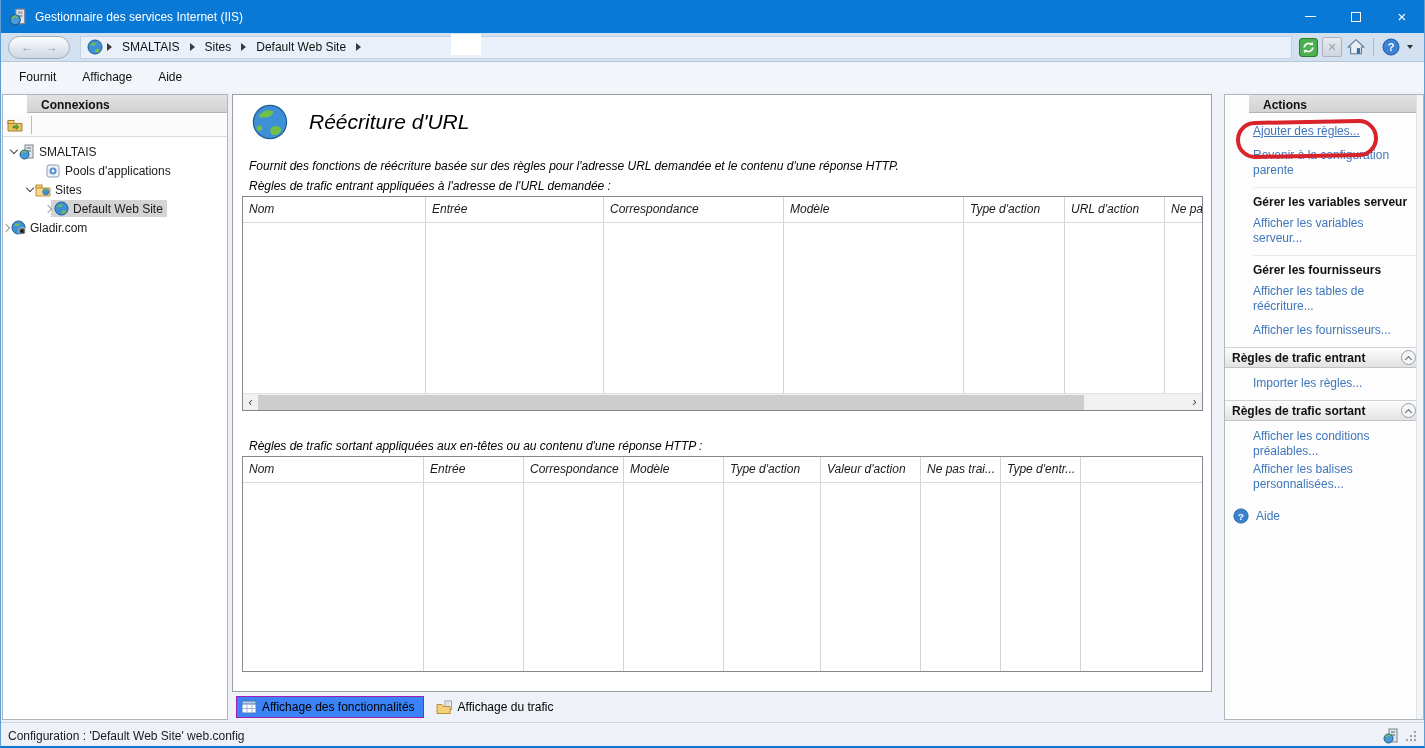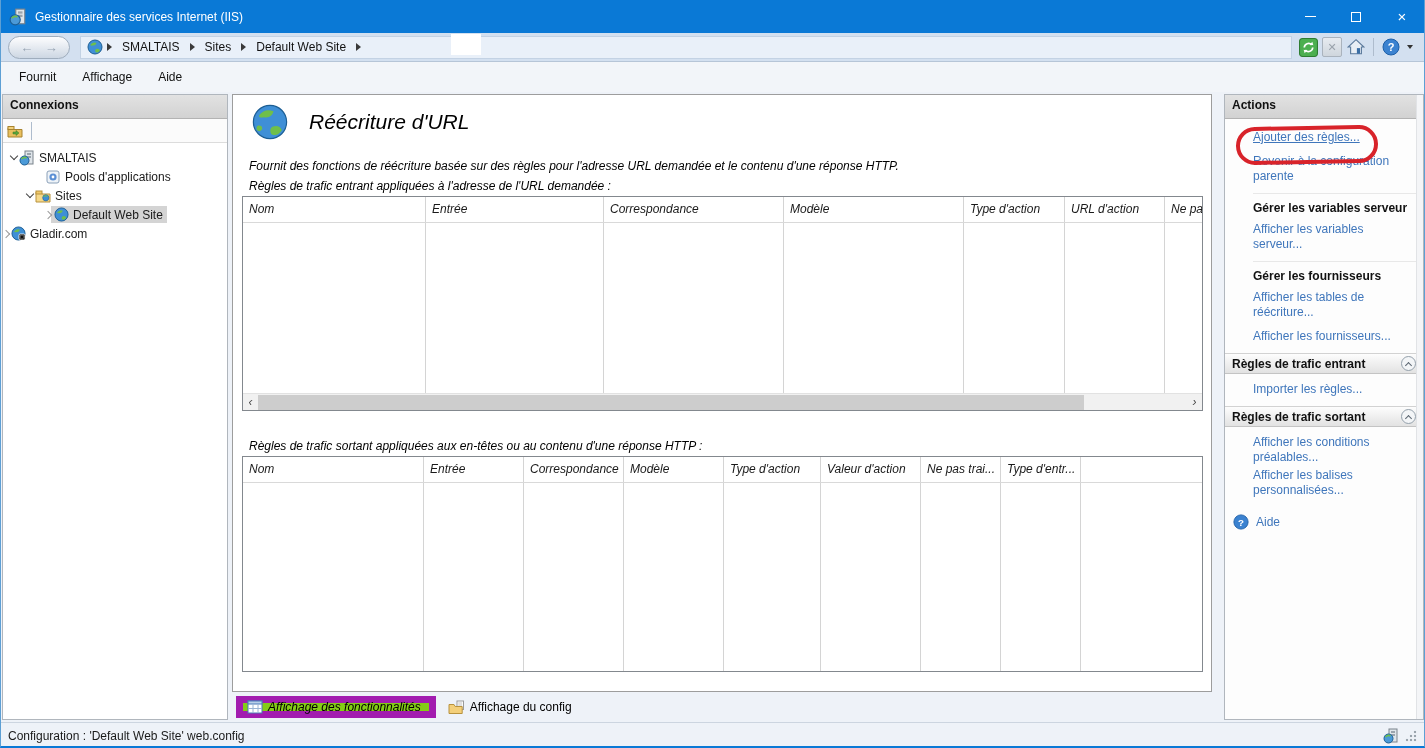--- a/index.html
+++ b/index.html
@@ -32,21 +32,21 @@
   .tbtn { width:20px; height:20px; display:flex; align-items:center; justify-content:center; }
   .xbtn { background:linear-gradient(#e7ebf0,#cfd6dd); border:1px solid #aab3bd; border-radius:2px; color:#9aa2ab; font-size:11px; }
   .vsep { width:1px; height:18px; background:#aebccd; margin:0 3px; }
   .caret-down { width:0; height:0; border-top:4px solid #333; border-left:3px solid transparent; border-right:3px solid transparent; margin-left:2px; }
 
   
   .menubar { position:absolute; left:0; top:62px; right:0; height:30px; background:#f2f5f9; display:flex; align-items:center; padding-left:6px; }
   .menu-item { padding:4px 13px; color:#111; }
 
   
-  .panel-header { height:24px; background:linear-gradient(#e2e2e2,#d2d2d2); border-bottom:1px solid #b3b3b3; font-weight:bold; padding:3px 7px; color:#111; }
+  .panel-header { height:18px; background:linear-gradient(#e2e2e2,#d2d2d2); border-bottom:1px solid #b3b3b3; font-weight:bold; padding:3px 14px; color:#111;margin-left:24px; }
 
   .connections { position:absolute; left:2px; top:94px; width:226px; height:626px; background:#fff; border:1px solid #b0b6bd; }
   .conn-toolbar { height:24px; background:#fbfbfb; border-bottom:1px solid #dcdcdc; display:flex; align-items:center; padding-left:4px; gap:5px; }
   .tree { padding-top:5px; }
   .tree-row { height:19px; display:flex; align-items:center; white-space:nowrap; }
   .tree-row .ico { margin:0 4px 0 2px; display:flex; }
   .cv { width:6px; height:6px; display:inline-block; flex:none; }
   .cv.down { border-right:1.6px solid #444; border-bottom:1.6px solid #444; transform:rotate(45deg); margin-top:-3px; }
   .cv.right { border-right:1.4px solid #9a9a9a; border-bottom:1.4px solid #9a9a9a; transform:rotate(-45deg); }
   .sel-wrap { display:flex; align-items:center; background:#d4d4d4; padding:1px 4px 1px 1px; }
@@ -64,21 +64,21 @@
   .col.last { border-right:none; flex:1; }
   .header-line { position:absolute; left:0; right:0; top:25px; border-top:1px solid #d9d9d9; }
   .hscroll { position:absolute; left:0; right:0; bottom:0; height:17px; background:#f1f1f1; border-top:1px solid #e2e2e2; display:flex; align-items:center; }
   .sarrow { width:15px; text-align:center; color:#444; font-size:12px; line-height:15px; }
   .sarrow.rightend { margin-left:auto; }
   .sthumb { height:15px; width:826px; background:#cdcdcd; }
 
   
   .view-tabs { position:absolute; left:236px; top:696px; display:flex; align-items:center; gap:8px; }
   .vtab { display:flex; align-items:center; gap:5px; height:22px; padding:0 8px 0 4px; color:#000; }
-  .vtab.selected { background:#84cc16; border:7px solid #a21caf;font-style:italic; }
+  .vtab.selected { background:#3b82f6; border:1px solid #a21caf; }
 
   
   .actions { position:absolute; left:1224px; top:94px; width:200px; height:626px; background:#fdfdfd; border:1px solid #b0b6bd; }
   .actions-body { position:relative; padding-top:11px; }
   .act-link { color:#3f76bb; margin:0 8px 9px 28px; width:160px; line-height:15px; cursor:pointer; }
   .act-link.underline { text-decoration:underline; }
   .act-group { font-weight:bold; color:#111; margin:0 8px 7px 28px; padding-top:7px; border-top:1px solid #e8e8e8; width:164px; }
   .act-section { height:21px; background:linear-gradient(#fdfdfd,#e2e2e2); border-top:1px solid #d2d2d2; border-bottom:1px solid #c4c4c4; display:flex; align-items:center; justify-content:space-between; padding:0 7px; font-weight:bold; color:#111; margin-bottom:8px; }
   .chev-circle { width:15px; height:15px; border-radius:50%; border:1px solid #94a0ab; background:#f3f5f7; display:flex; align-items:center; justify-content:center; }
   .chev-up { width:5px; height:5px; border-left:1.6px solid #5a6671; border-top:1.6px solid #5a6671; transform:rotate(45deg); margin-top:3px; }
@@ -307,21 +307,21 @@
     </svg>
     <span>Affichage des fonctionnalités</span>
   </div>
   <div class="vtab">
     <svg width="17" height="15" viewBox="0 0 17 15">
       <rect x="9" y="1" width="6.5" height="8.5" fill="#fff" stroke="#9a9a9a"></rect>
       <line x1="10.2" y1="3" x2="14.2" y2="3" stroke="#c0c0c0"></line>
         <line x1="10.2" y1="5" x2="14.2" y2="5" stroke="#c0c0c0"></line>
       <path d="M1 4.5 h5 l1.2 2 h7 v7 H1 z" fill="#f3cf7a" stroke="#b8923e"></path>
     </svg>
-    <span>Affichage du config</span>
+    <span>Affichage du trafic</span>
   </div>
 </div>
 
 <div class="actions">
   <div class="panel-header">Actions</div>
   <div class="actions-body">
     <div class="act-link underline">Ajouter des règles...</div>
     <div class="annotation"></div>
     <div class="act-link">Revenir à la configuration parente</div>
 

